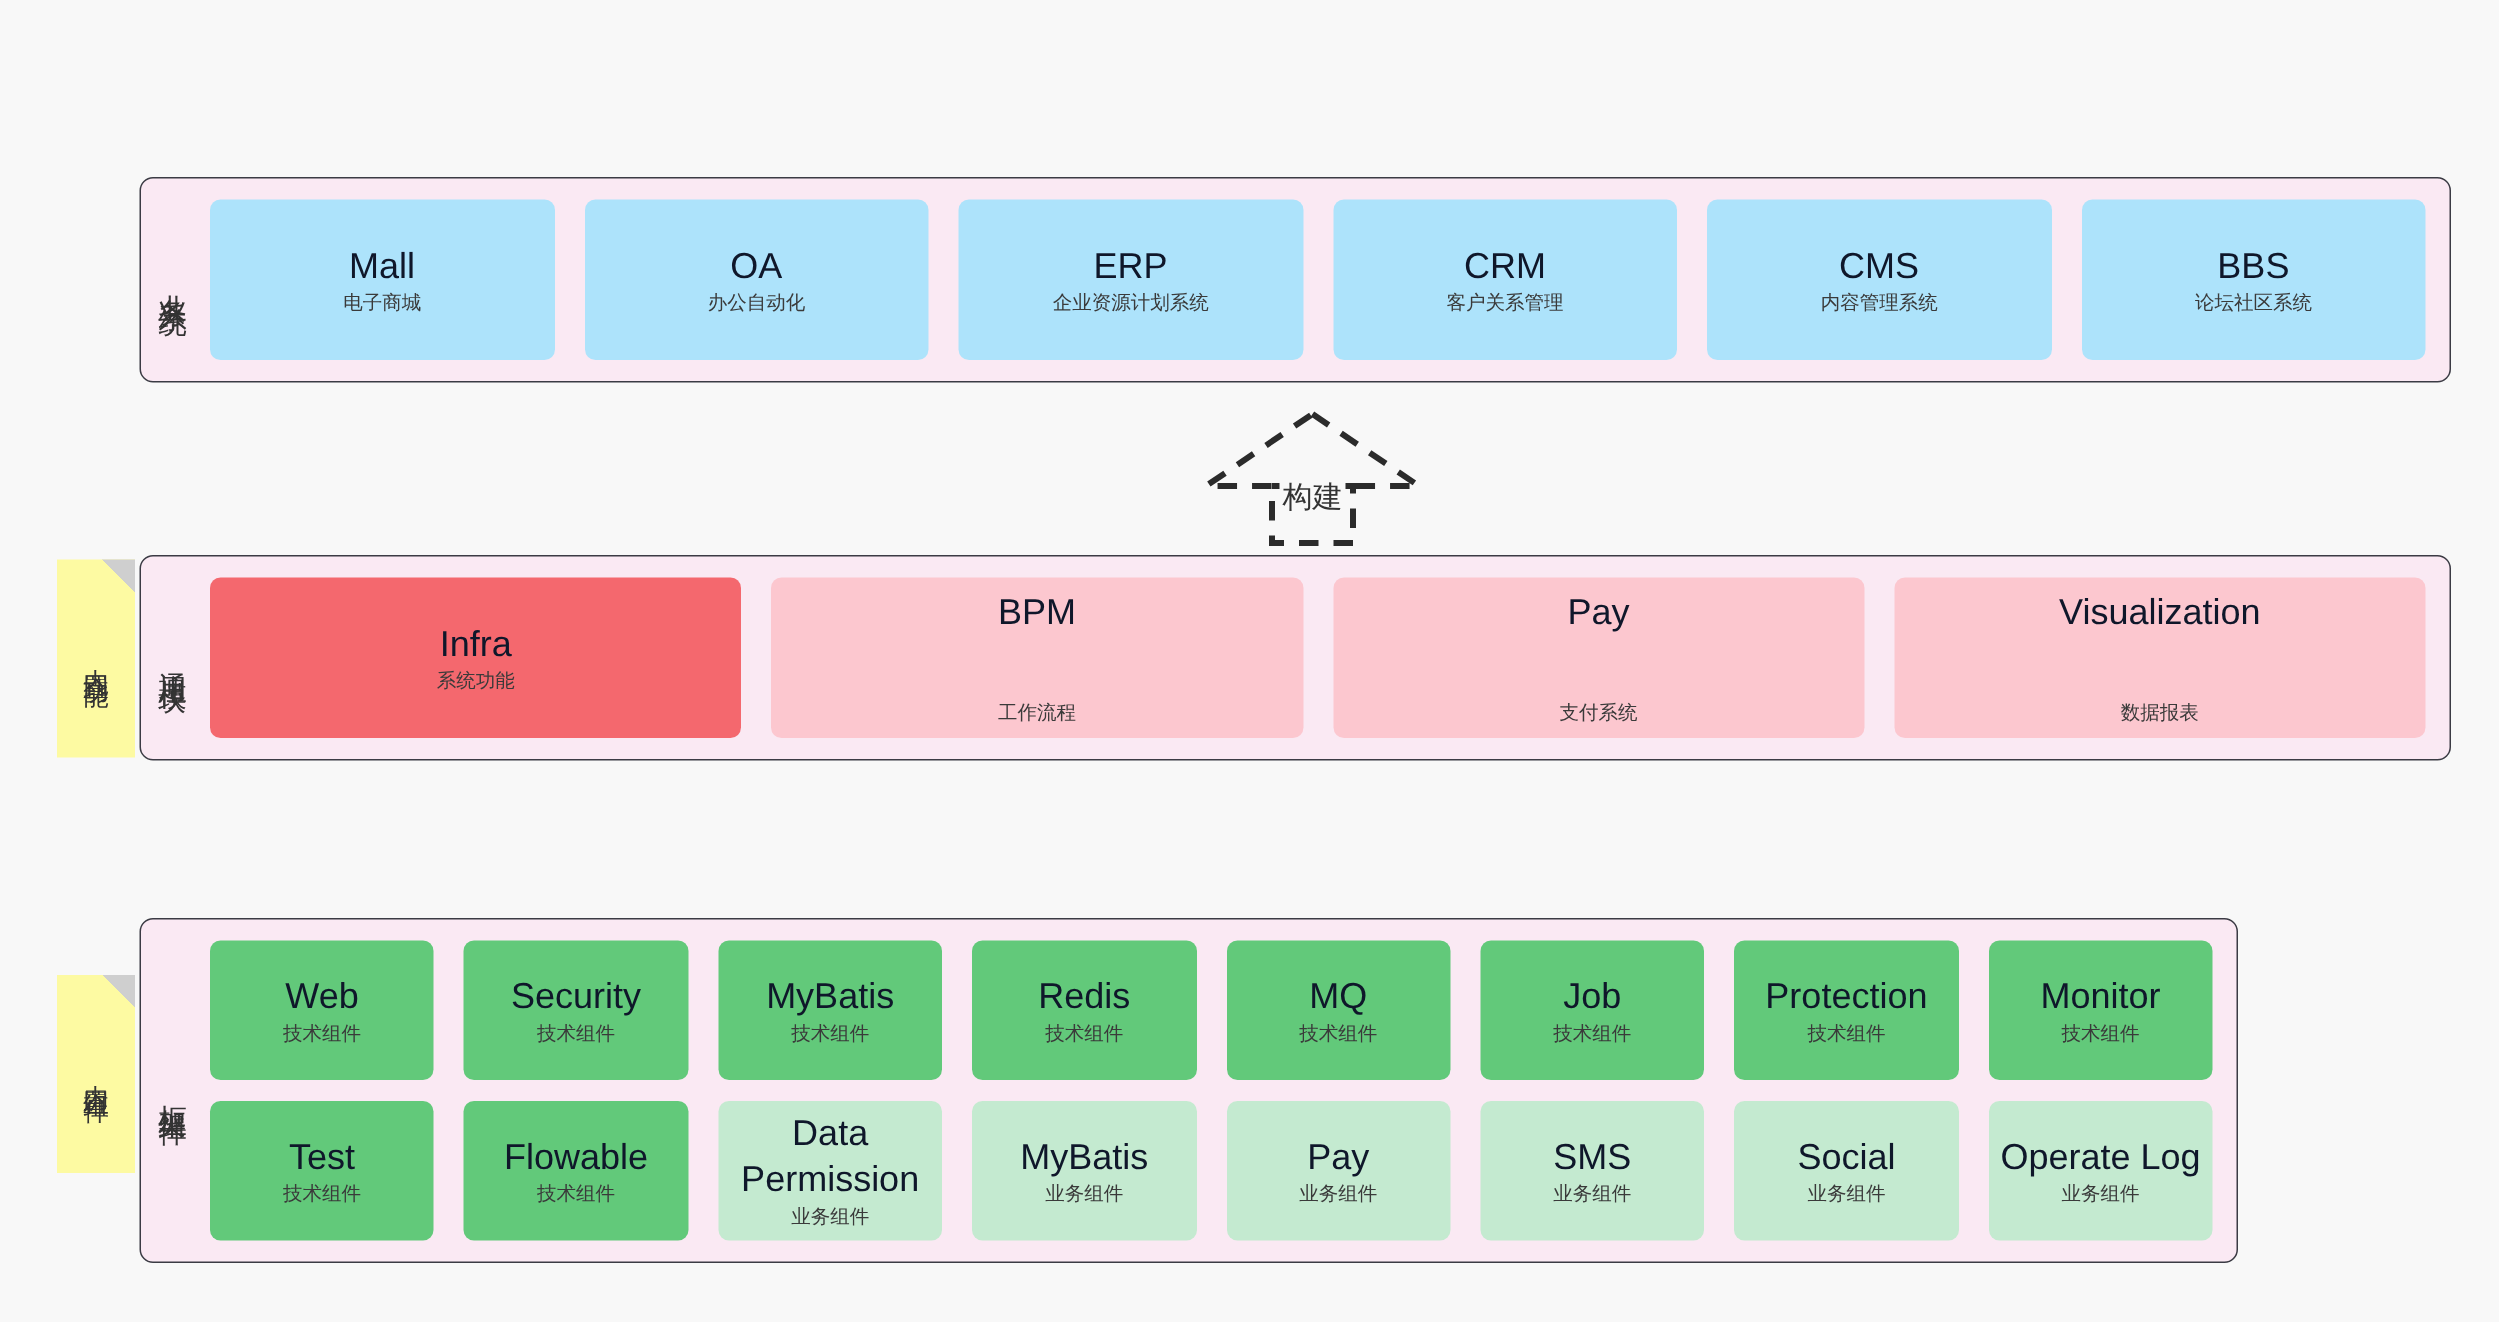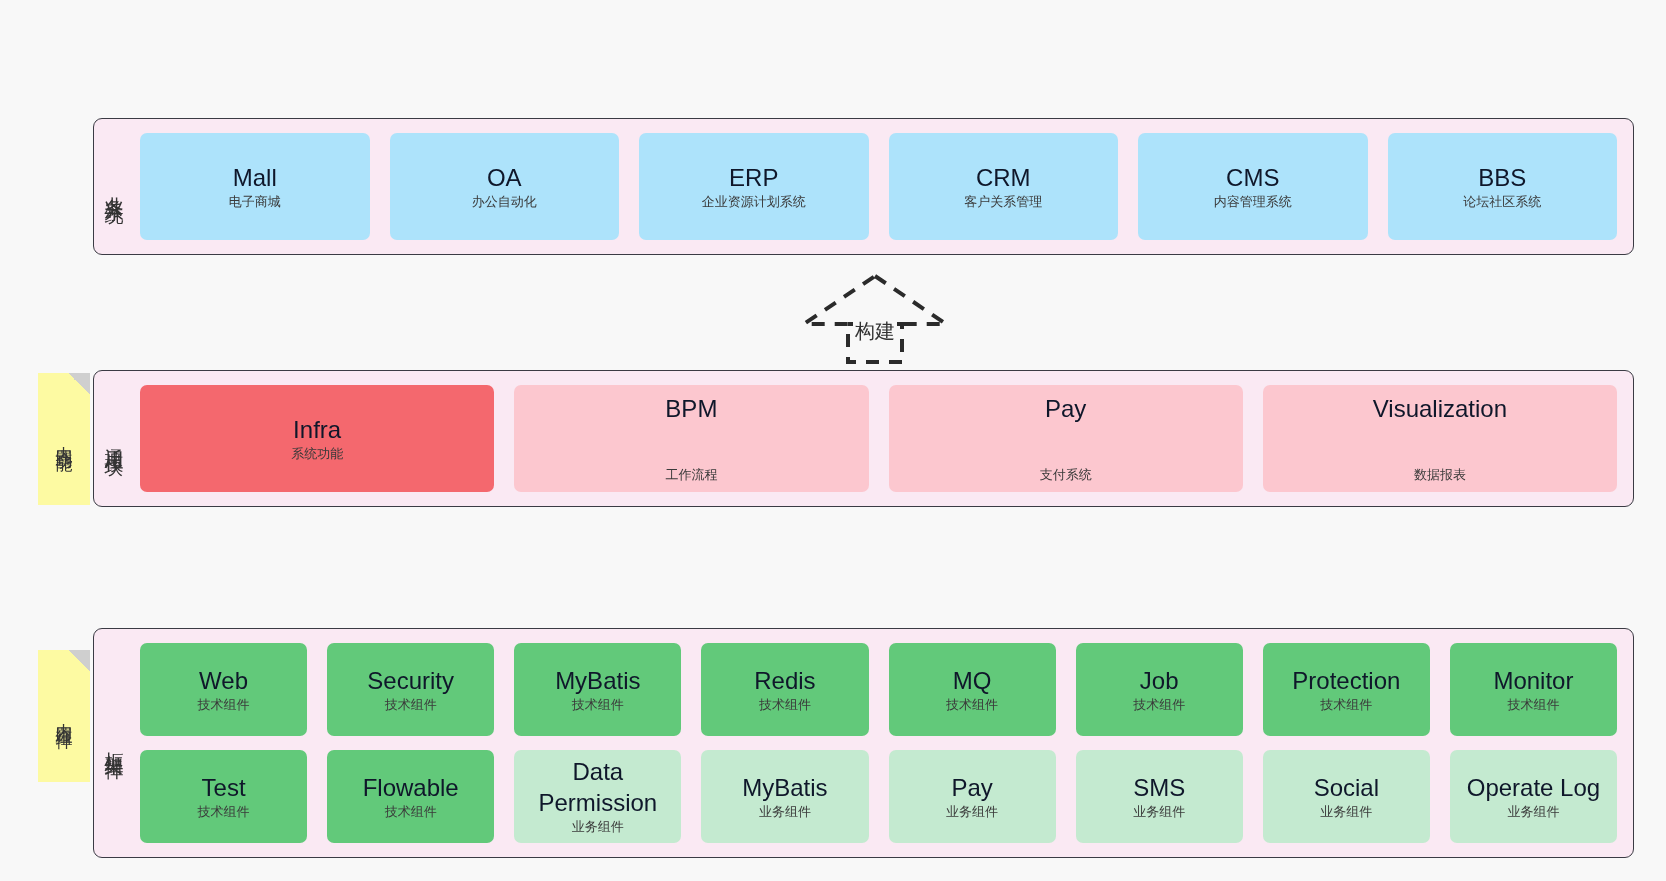--- a/index.html
+++ b/index.html
@@ -170,21 +170,21 @@
         </div>
         <div class="card c-pink">
           <span class="en">Visualization</span>
           <span class="cn">数据报表</span>
         </div>
       </div>
     </div>
   </div>
 
 
-  <div class="layer" id="layer-framework" style="left:93px;top:612px;width:1541px;height:230px;margin-top:16px;">
+  <div class="layer" id="layer-framework" style="left:93px;top:612px;width:1399px;height:230px;">
     <div class="layer-title">框架组件</div>
     <div class="cards">
 
       <div class="card-row">
         <div class="card c-green">
           <span class="en">Web</span>
           <span class="cn">技术组件</span>
         </div>
         <div class="card c-green">
           <span class="en">Security</span>

